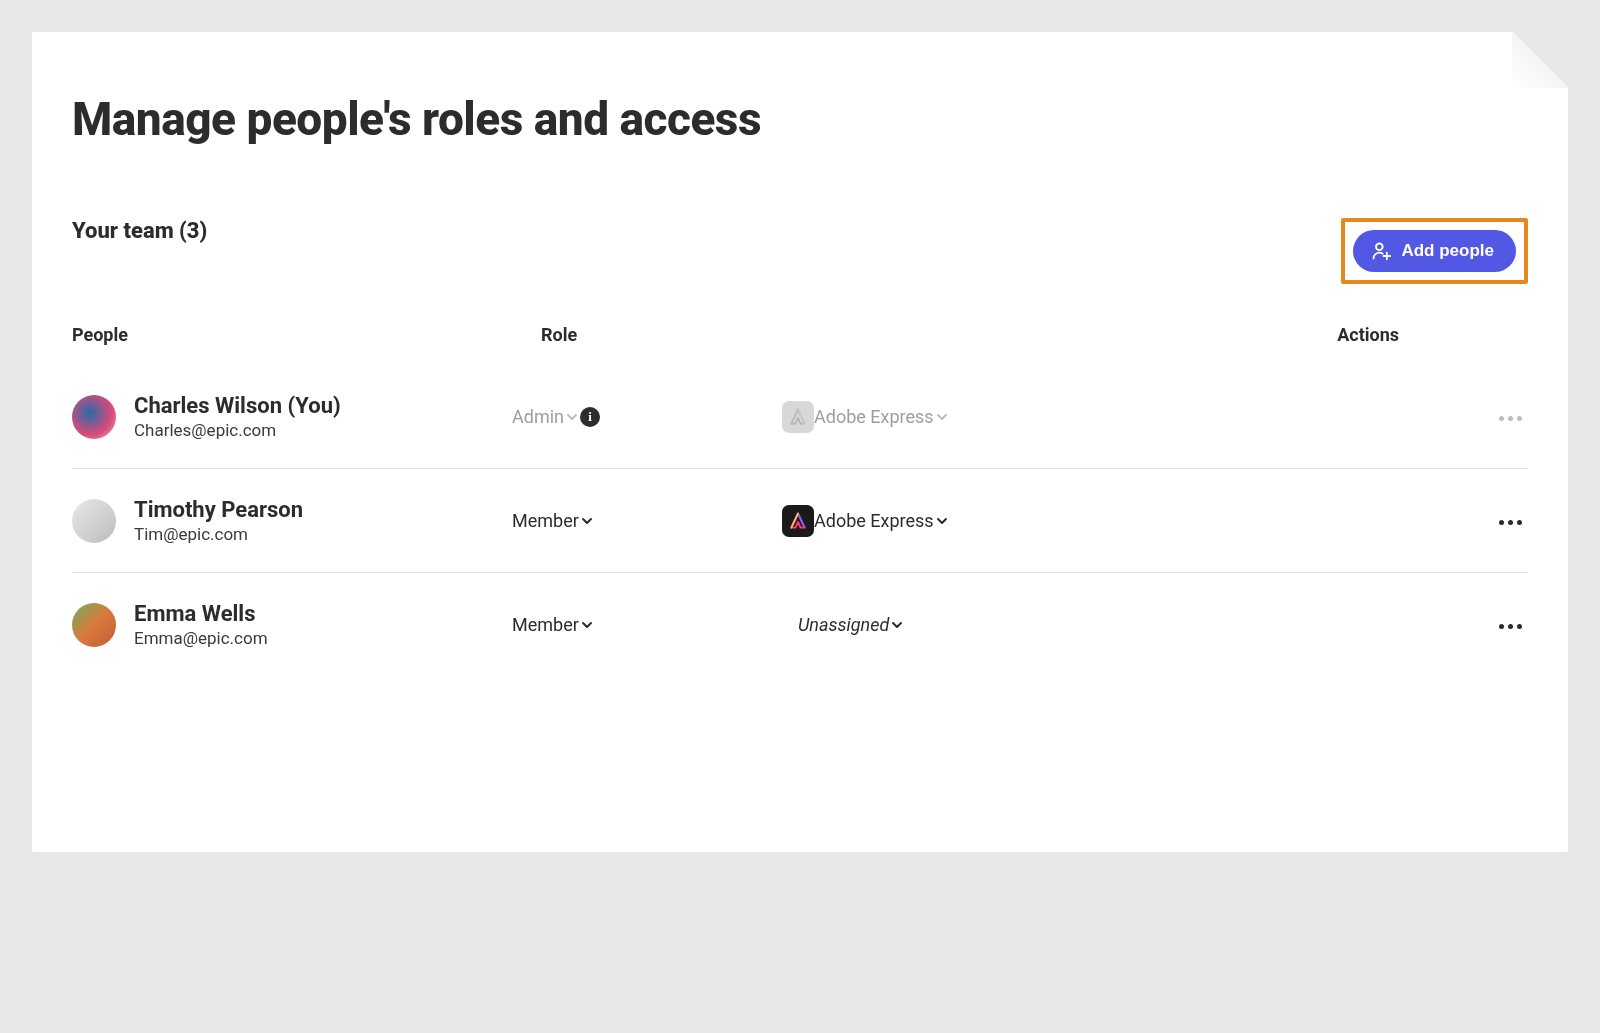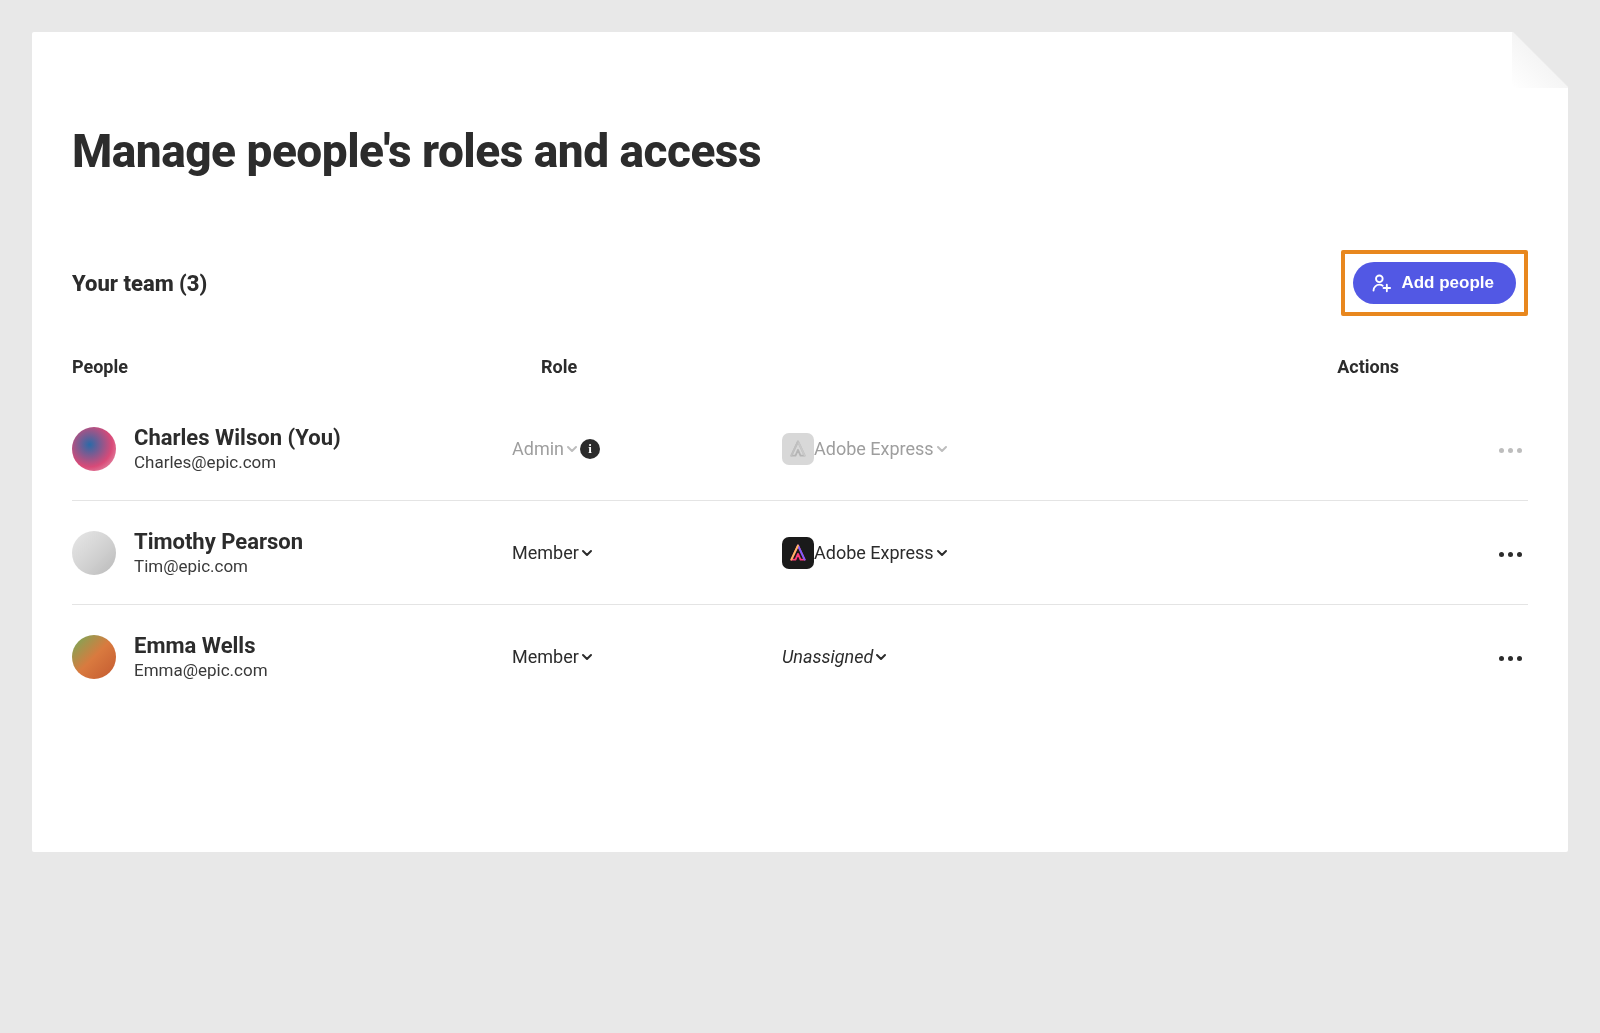--- a/index.html
+++ b/index.html
@@ -6,21 +6,21 @@
   body {
     background: #e8e8e8;
     font-family: -apple-system, BlinkMacSystemFont, "Segoe UI", Roboto, Helvetica, Arial, sans-serif;
     color: #2c2c2c;
     padding: 32px;
   }
   .card {
     background: #fff;
     width: 100%;
     min-height: 820px;
-    padding: 92px 40px 40px 40px;
+    padding: 60px 40px 40px 40px;
     position: relative;
     border-radius: 2px;
   }
   .page-curl {
     position: absolute;
     top: 0; right: 0;
     width: 56px; height: 56px;
     background: linear-gradient(225deg, #e8e8e8 0%, #e8e8e8 48%, #f5f5f5 50%, #fff 100%);
     border-bottom-left-radius: 6px;
   }
@@ -35,21 +35,20 @@
     line-height: 1.55;
     color: #2c2c2c;
     max-width: 1200px;
   }
   .subtitle a {
     color: #5258e4;
     text-decoration: underline;
   }
   .team-header {
     display: flex;
-    align-items: center;
     justify-content: space-between;
     margin-top: 72px;
     margin-bottom: 36px;
   }
   .team-title {
     font-size: 22px;
     font-weight: 800;
   }
   .add-people-wrap {
     border: 4px solid #e8871e;
@@ -102,21 +101,21 @@
   .av-3 { background: linear-gradient(135deg, #6fae5a 0%, #d97a3f 50%, #c45a30 100%); }
 
   .person-name { font-weight: 700; font-size: 22px; }
   .person-email { font-size: 17px; color: #3a3a3a; margin-top: 2px; }
 
   .role-cell, .access-cell {
     display: flex; align-items: center; 
     font-size: 18px;
   }
   .role-cell.disabled, .access-cell.disabled { color: #9e9e9e; }
-  .access-cell .unassigned { font-style: italic; }
+  .access-cell .unassigned { font-style: italic; margin-left: 16px; }
 
   .chevron { display: inline-flex; }
   .chevron svg { display: block; }
 
   .info-badge {
     width: 20px; height: 20px; border-radius: 50%;
     background: #2c2c2c; color: #fff;
     display: inline-flex; align-items: center; justify-content: center;
     font-size: 13px; font-weight: 800; font-family: Georgia, serif;
   }

